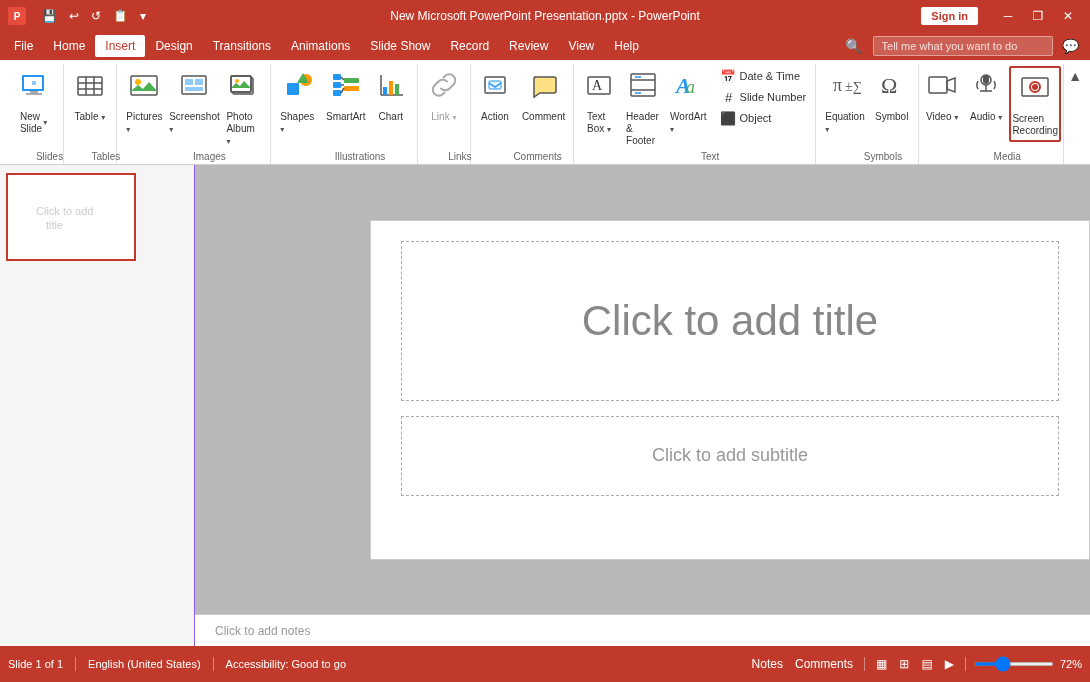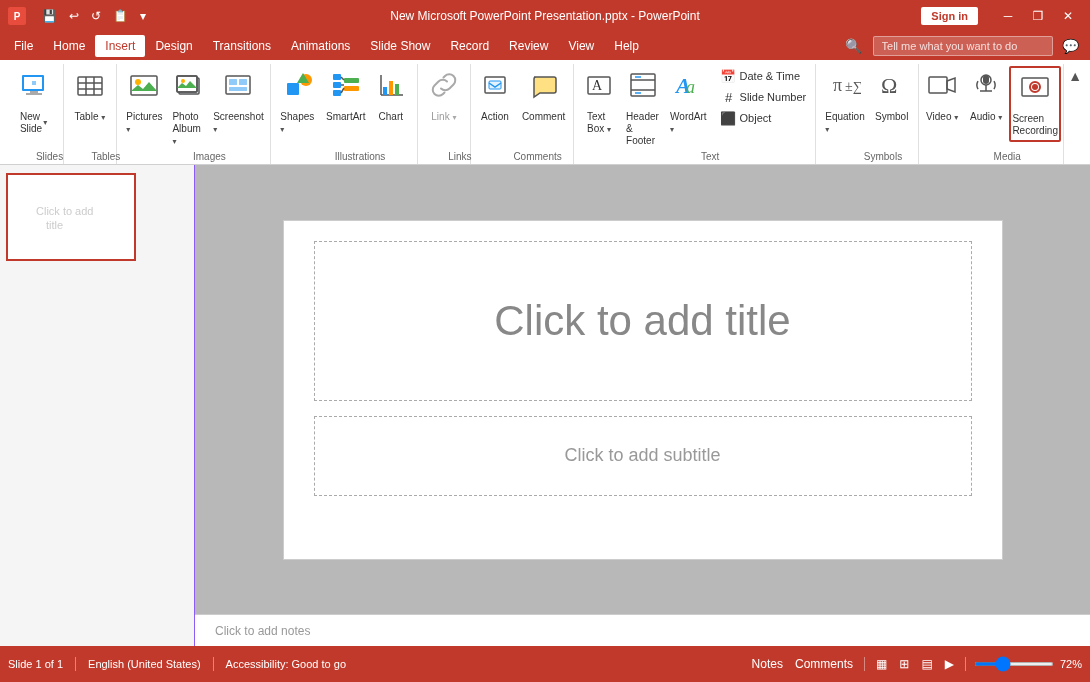--- a/index.html
+++ b/index.html
@@ -46,21 +46,21 @@
 
     
     .main-area { display: flex; flex: 1; overflow: hidden; background: #b0b0b0; }
 
     
     .slide-panel { width: 195px; background: #f5f5f5; border-right: 1px solid #8b5cf6; overflow-y: auto; padding: 8px 6px; flex-shrink: 0; }
     .slide-thumb-container { position: relative; }
     .slide-thumb { width: 130px; height: 88px; background: white; border: 2px solid #c0392b; cursor: pointer; display: flex; align-items: center; justify-content: center; }
 
     
-    .canvas-area { flex: 1; display: flex; align-items: center; justify-content: center; background: #b8b8b8; overflow: hidden; position: relative; }
+    .canvas-area { flex: 1; display: flex; align-items: center; justify-content: flex-end; background: #b8b8b8; overflow: hidden; position: relative; }
     .slide-canvas { width: 720px; height: 340px; background: white; position: relative; border: 1px solid #ccc; }
     .slide-title-area { position: absolute; top: 20px; left: 30px; right: 30px; height: 160px; border: 1px dashed #aaa; display: flex; align-items: center; justify-content: center; cursor: text; }
     .slide-title-text { font-size: 42px; color: #888; font-weight: 300; text-align: center; }
     .slide-subtitle-area { position: absolute; top: 195px; left: 30px; right: 30px; height: 80px; border: 1px dashed #aaa; display: flex; align-items: center; justify-content: center; cursor: text; }
     .slide-subtitle-text { font-size: 18px; color: #999; text-align: center; }
 
     
     .notes-area { background: white; border-top: 1px solid #ccc; height: 32px; display: flex; align-items: center; padding: 0 20px; color: #999; font-size: 12px; cursor: text; width: 100%; }
 
     
@@ -167,39 +167,39 @@
               <rect x="3" y="7" width="26" height="19" rx="1" fill="none" stroke="#555" stroke-width="1.5"></rect>
               <circle cx="10" cy="13" r="3" fill="#FFB300"></circle>
               <polyline points="3,22 10,16 15,20 21,13 29,22" fill="#4CAF50" stroke="none"></polyline>
             </svg>
           </div>
           <div class="btn-label">Pictures <span class="arrow-down">▾</span></div>
         </div>
         <div class="ribbon-btn">
           <div class="btn-icon">
             <svg viewBox="0 0 32 32" width="32" height="32">
+              <rect x="4" y="7" width="24" height="18" rx="1" fill="none" stroke="#555" stroke-width="1.5"></rect>
+              <rect x="7" y="10" width="8" height="6" rx="0.5" fill="#90CAF9"></rect>
+              <rect x="17" y="10" width="8" height="6" rx="0.5" fill="#90CAF9"></rect>
+              <rect x="7" y="18" width="18" height="4" rx="0.5" fill="#90CAF9"></rect>
+            </svg>
+          </div>
+          <div class="btn-label">Screenshot <span class="arrow-down">▾</span></div>
+        </div>
+        <div class="ribbon-btn">
+          <div class="btn-icon">
+            <svg viewBox="0 0 32 32" width="32" height="32">
               <rect x="6" y="9" width="20" height="16" rx="1" fill="#e3f2fd" stroke="#555" stroke-width="1.5"></rect>
               <rect x="4" y="7" width="20" height="16" rx="1" fill="white" stroke="#555" stroke-width="1.5"></rect>
               <rect x="4" y="7" width="20" height="16" rx="1" fill="none" stroke="#555" stroke-width="1.5"></rect>
               <circle cx="10" cy="12" r="2" fill="#FFB300"></circle>
               <polyline points="4,19 9,14 13,17 17,12 24,19" fill="#4CAF50"></polyline>
             </svg>
           </div>
           <div class="btn-label">Photo<br>Album <span class="arrow-down">▾</span></div>
-        </div>
-        <div class="ribbon-btn">
-          <div class="btn-icon">
-            <svg viewBox="0 0 32 32" width="32" height="32">
-              <rect x="4" y="7" width="24" height="18" rx="1" fill="none" stroke="#555" stroke-width="1.5"></rect>
-              <rect x="7" y="10" width="8" height="6" rx="0.5" fill="#90CAF9"></rect>
-              <rect x="17" y="10" width="8" height="6" rx="0.5" fill="#90CAF9"></rect>
-              <rect x="7" y="18" width="18" height="4" rx="0.5" fill="#90CAF9"></rect>
-            </svg>
-          </div>
-          <div class="btn-label">Screenshot <span class="arrow-down">▾</span></div>
         </div>
       </div>
       <div class="ribbon-group-label">Images</div>
     </div>
 
     <div class="ribbon-group">
       <div class="ribbon-group-items">
         <div class="ribbon-btn">
           <div class="btn-icon">
             <svg viewBox="0 0 32 32" width="32" height="32">

